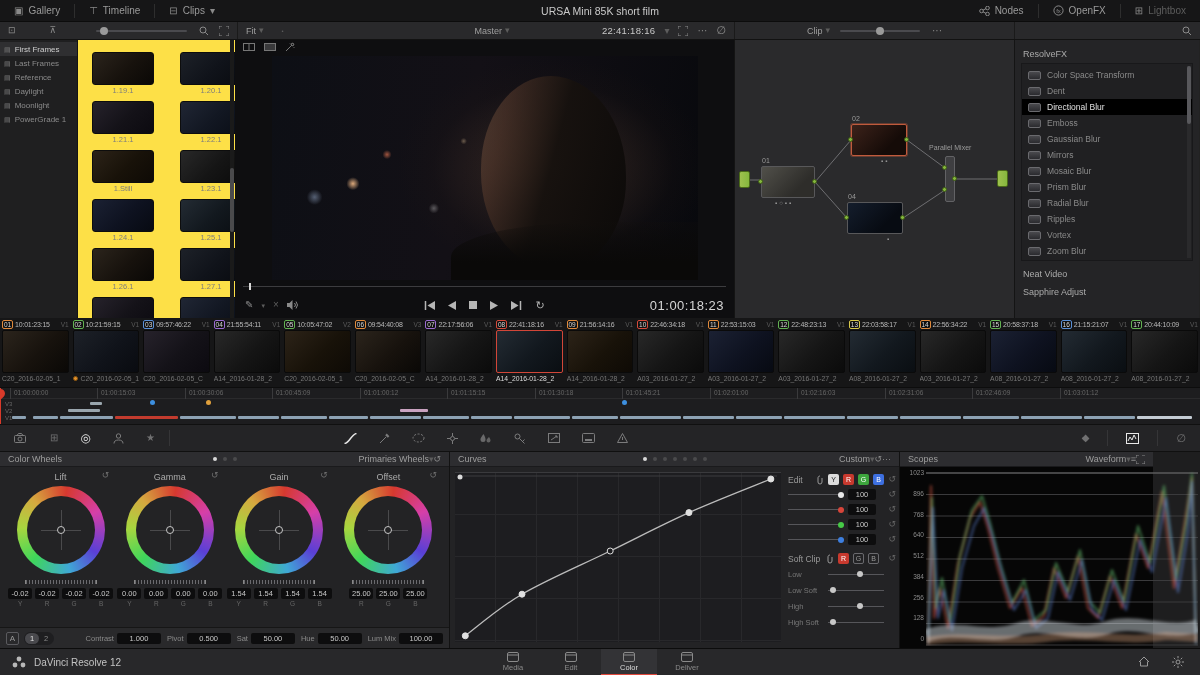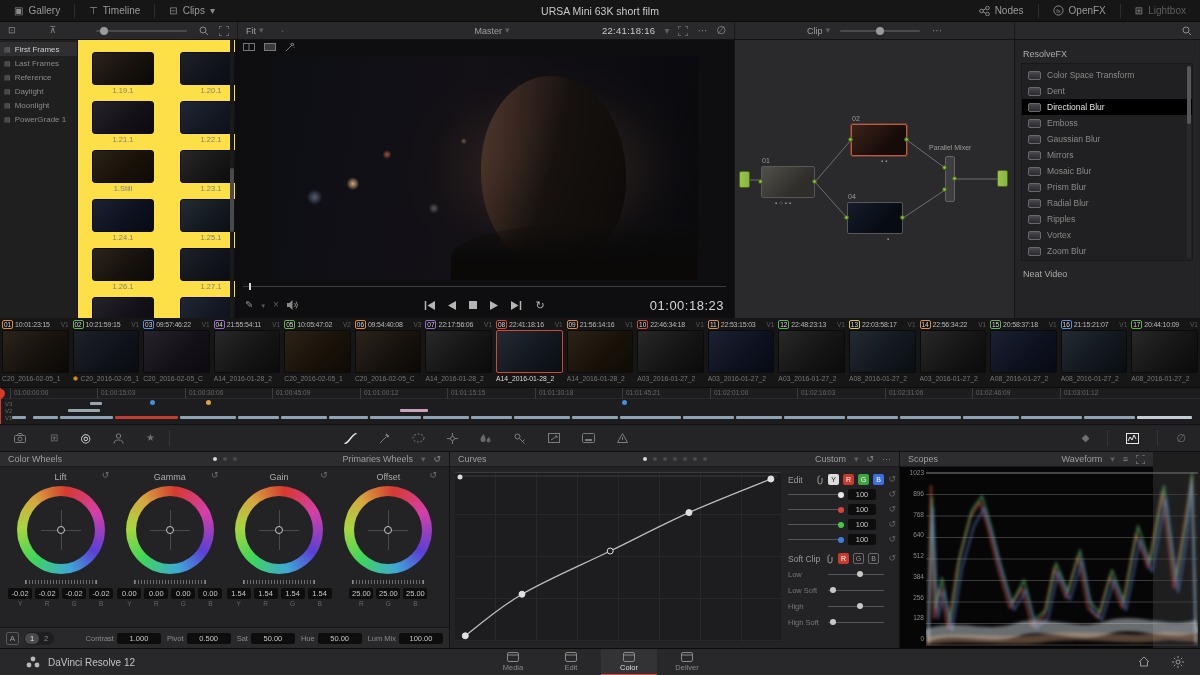--- a/index.html
+++ b/index.html
@@ -120,21 +120,21 @@
   .pb-group{display:flex;align-items:center;gap:22px;padding:0 14px}
   .pb-sep{width:1px;height:16px;background:#353537}
   .pbi{opacity:.75}
   .pbi.active{opacity:1}
   
   .panel{position:absolute;top:452px;height:196px;background:#232325}
   .phead{height:15px;background:#2d2d30;border-bottom:1px solid #1a1a1c;display:flex;align-items:center;padding:0 8px;position:relative;font-size:9px;color:#9d9d9d}
   .pdots{position:absolute;left:0;right:0;display:flex;justify-content:center;gap:6px;pointer-events:none}
   .pdot{width:4px;height:4px;border-radius:50%;background:#4a4a4c}
   .pdot.on{background:#d8d8d8}
-  .phead-right{margin-left:auto;display:flex;align-items:center;gap:8px;color:#9d9d9d}
+  .phead-right{margin-left:auto;display:flex;align-items:center;gap:0;color:#9d9d9d}
   #wheels-panel{left:0;width:450px;border-right:1px solid #121212}
   #wheels-row{display:flex;padding:4px 6px 0 6px}
   .wheel{width:110px;position:relative;text-align:center}
   .wname{font-size:9px;color:#aaa;height:13px;line-height:13px}
   .wreset{position:absolute;right:6px;top:0;color:#707070;font-size:9px}
   .ring{width:88px;height:88px;border-radius:50%;margin:2px auto 0;position:relative;background:conic-gradient(from 8deg,#d6392f,#d63fa8 55deg,#5a3fd6 115deg,#3fa8d6 160deg,#3fd65a 215deg,#a8d63f 265deg,#d6a83f 310deg,#d6392f 360deg)}
   .ring .inner{position:absolute;left:10px;top:10px;right:10px;bottom:10px;border-radius:50%;background:#232325}
   .cross-h{position:absolute;left:14px;right:14px;top:50%;height:1px;background:#4a4a4c}
   .cross-v{position:absolute;top:14px;bottom:14px;left:50%;width:1px;background:#4a4a4c}
   .puck{position:absolute;left:50%;top:50%;width:8px;height:8px;margin:-4px;border:1.5px solid #c8c8c8;border-radius:50%;background:#232325}
@@ -168,21 +168,21 @@
   .sdot{position:absolute;top:-2.5px;width:6px;height:6px;border-radius:50%}
   .srow .vbox{width:28px}
   .scrow{display:flex;align-items:center;height:16px;gap:4px}
   .sclabel{width:36px;font-size:7.5px;color:#777}
   #scopes-panel{left:900px;width:253px}
   #scopebody{position:absolute;left:0;top:15px;width:100%;height:181px;background:#060606}
   #scale{position:absolute;left:0;top:3px;width:24px;height:172px;display:flex;flex-direction:column;justify-content:space-between}
   #scale span{display:block;text-align:right;font-size:6.5px;color:#8a8a8a;line-height:6px}
   
   #footer{position:absolute;left:0;top:648px;width:1200px;height:27px;background:#28282a;border-top:1px solid #0c0c0c;display:flex;align-items:center}
-  #f-left{display:flex;align-items:center;gap:8px;padding-left:26px;width:300px}
+  #f-left{display:flex;align-items:center;gap:8px;padding-left:12px;width:300px}
   #f-app{color:#c3c3c3;font-size:10px}
   #f-pages{flex:1;display:flex;justify-content:center;gap:2px}
   .fpage{width:56px;height:27px;display:flex;flex-direction:column;align-items:center;justify-content:center;gap:1px;color:#8a8a8a;font-size:7.5px;position:relative}
   .fpage.sel{background:#333336;color:#ddd}
   .fpage.sel::after{content:"";position:absolute;left:0;right:0;bottom:0;height:2px;background:#e0483c}
   #f-right{width:300px;display:flex;justify-content:flex-end;gap:22px;padding-right:16px}
 </style>
 </head>
 <body>
 
@@ -197,21 +197,21 @@
       <span class="ic">⊤</span>
       <span>Timeline</span>
     </div>
     <div class="vsep"></div>
     <div class="tb-btn">
       <span class="ic">⊟</span>
       <span>Clips</span>
       <span class="ic dim">▾</span>
     </div>
   </div>
-  <div id="tb-title">URSA Mini 63K short film</div>
+  <div id="tb-title">URSA Mini 85K short film</div>
   <div id="tb-right">
     <div class="tb-btn">
       <span class="ic">
           <svg width="11" height="10">
             <circle cx="2.5" cy="5" r="1.8" fill="none" stroke="#8a8a8a"></circle>
             <circle cx="8.5" cy="2" r="1.8" fill="none" stroke="#8a8a8a"></circle>
             <circle cx="8.5" cy="8" r="1.8" fill="none" stroke="#8a8a8a"></circle>
             <path d="M4 4.2L7 2.6M4 5.8L7 7.4" stroke="#8a8a8a" fill="none"></path>
           </svg>
         </span>
@@ -568,20 +568,23 @@
       <div id="fx-scroll">
           <div class="thumb"></div>
         </div>
     </div>
     <div>
 
         <div class="fx-below">
           <span>Neat Video</span>
         </div>
 
+        <div class="fx-below">
+          <span>Sapphire Adjust</span>
+        </div>
       </div>
   </aside>
 </div>
 
 <div id="clipstrip">
 
     <div class="clip">
       <div class="chead">
         <span class="cnum" style="border-color: rgb(224, 138, 60);">01</span>
         <span class="ctc">10:01:23:15</span>

